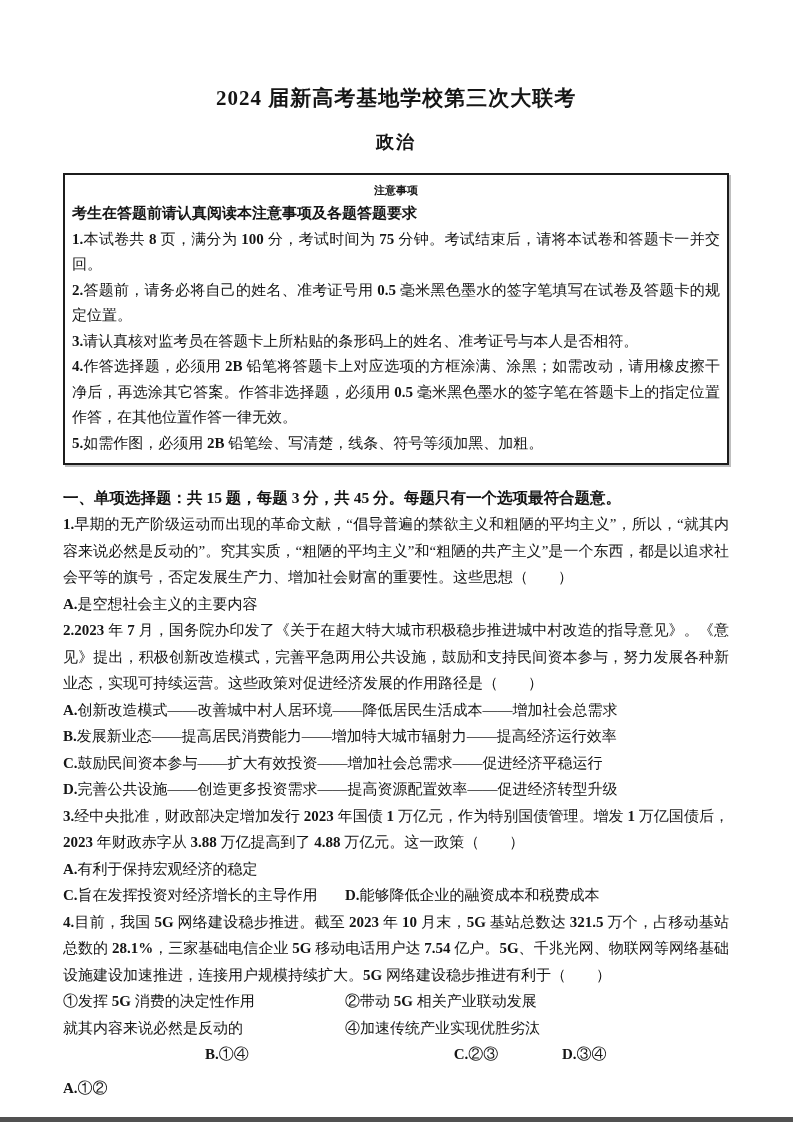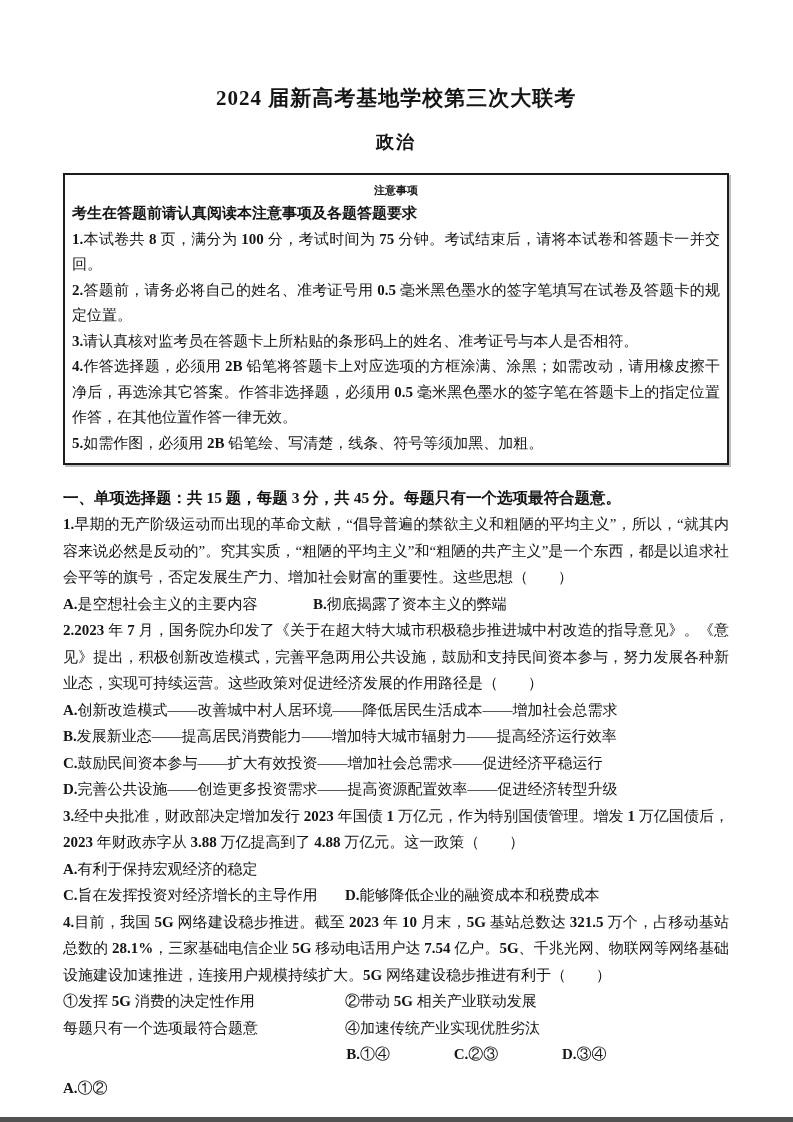--- a/index.html
+++ b/index.html
@@ -29,21 +29,21 @@
   .notice-intro{font-weight:bold;line-height:25.5px;}
   .notice-item{line-height:25.5px;text-align:justify;}
   .section-header{font-weight:bold;font-size:15.5px;line-height:27px;margin-top:19px;}
   .stem{line-height:26.5px;text-align:justify;}
   .opt-row{line-height:26.5px;display:flex;}
   .opt-row .w250{display:inline-block;width:250px;flex:0 0 250px;}
   .opt-row .w282{display:inline-block;width:282px;flex:0 0 282px;}
   .opt-line{line-height:26.5px;}
   .ans-row{line-height:26.5px;display:flex;}
   .ans-row .a1{flex:0 0 142px;margin-top:34px;}
-  .ans-row .a2{flex:0 0 185px;text-align:right;}
+  .ans-row .a2{flex:0 0 185px;}
   .ans-row .a3{flex:0 0 172px;text-align:center;}
   .page-edge{
     position:absolute;left:0;right:0;bottom:0;height:5px;
     background:#515151;
   }
   b{font-weight:bold;}
 </style>
 </head>
 <body>
 
@@ -61,21 +61,20 @@
     <div class="notice-item emph-num"><b>4.</b>作答选择题，必须用 <b>2B</b> 铅笔将答题卡上对应选项的方框涂满、涂黑；如需改动，请用橡皮擦干净后，再选涂其它答案。作答非选择题，必须用 <b>0.5</b> 毫米黑色墨水的签字笔在答题卡上的指定位置作答，在其他位置作答一律无效。</div>
     <div class="notice-item emph-num"><b>5.</b>如需作图，必须用 <b>2B</b> 铅笔绘、写清楚，线条、符号等须加黑、加粗。</div>
   </div>
 
   <div class="section-header emph-num">一、单项选择题：共 <b>15</b> 题，每题 <b>3</b> 分，共 <b>45</b> 分。每题只有一个选项最符合题意。</div>
 
   <div class="question">
     <div class="stem emph-num"><b>1.</b>早期的无产阶级运动而出现的革命文献，“倡导普遍的禁欲主义和粗陋的平均主义”，所以，“就其内容来说必然是反动的”。究其实质，“粗陋的平均主义”和“粗陋的共产主义”是一个东西，都是以追求社会平等的旗号，否定发展生产力、增加社会财富的重要性。这些思想（　　）</div>
     <div class="opt-row">
       <span class="w250 emph-num"><b>A.</b>是空想社会主义的主要内容</span>
-      <span class="emph-num"><b>B.</b>彻底揭露了资本主义的弊端</span>
     </div>
   </div>
 
   <div class="question">
     <div class="stem emph-num"><b>2.2023</b> 年 <b>7</b> 月，国务院办印发了《关于在超大特大城市积极稳步推进城中村改造的指导意见》。《意见》提出，积极创新改造模式，完善平急两用公共设施，鼓励和支持民间资本参与，努力发展各种新业态，实现可持续运营。这些政策对促进经济发展的作用路径是（　　）</div>
     <div class="opt-line emph-num"><b>A.</b>创新改造模式——改善城中村人居环境——降低居民生活成本——增加社会总需求</div>
     <div class="opt-line emph-num"><b>B.</b>发展新业态——提高居民消费能力——增加特大城市辐射力——提高经济运行效率</div>
     <div class="opt-line emph-num"><b>C.</b>鼓励民间资本参与——扩大有效投资——增加社会总需求——促进经济平稳运行</div>
     <div class="opt-line emph-num"><b>D.</b>完善公共设施——创造更多投资需求——提高资源配置效率——促进经济转型升级</div>
   </div>
@@ -91,21 +90,21 @@
     </div>
   </div>
 
   <div class="question">
     <div class="stem emph-num"><b>4.</b>目前，我国 <b>5G</b> 网络建设稳步推进。截至 <b>2023</b> 年 <b>10</b> 月末，<b>5G</b> 基站总数达 <b>321.5</b> 万个，占移动基站总数的 <b>28.1%</b>，三家基础电信企业 <b>5G</b> 移动电话用户达 <b>7.54</b> 亿户。<b>5G</b>、千兆光网、物联网等网络基础设施建设加速推进，连接用户规模持续扩大。<b>5G</b> 网络建设稳步推进有利于（　　）</div>
     <div class="opt-row">
       <span class="w282 emph-num">①发挥 <b>5G</b> 消费的决定性作用</span>
       <span class="emph-num">②带动 <b>5G</b> 相关产业联动发展</span>
     </div>
     <div class="opt-row">
-      <span class="w282 emph-num">每题只有一个选项最符合题意</span>
+      <span class="w282 emph-num">就其内容来说必然是反动的</span>
       <span class="emph-num">④加速传统产业实现优胜劣汰</span>
     </div>
     <div class="ans-row">
       <span class="a1 emph-num"><b>A.</b>①②</span>
       <span class="a2 emph-num"><b>B.</b>①④</span>
       <span class="a3 emph-num"><b>C.</b>②③</span>
       <span class="emph-num"><b>D.</b>③④</span>
     </div>
   </div>
 

